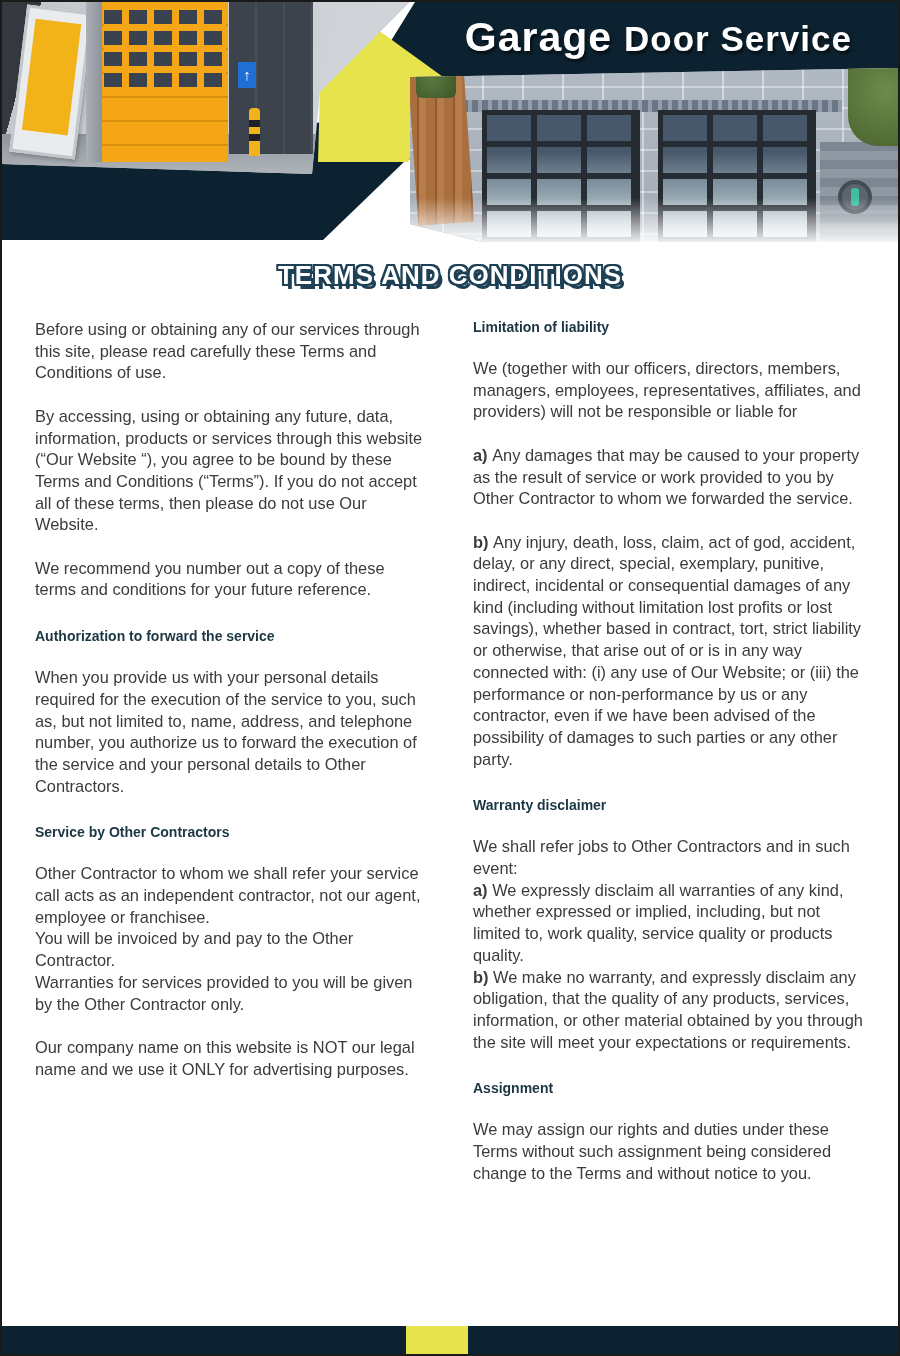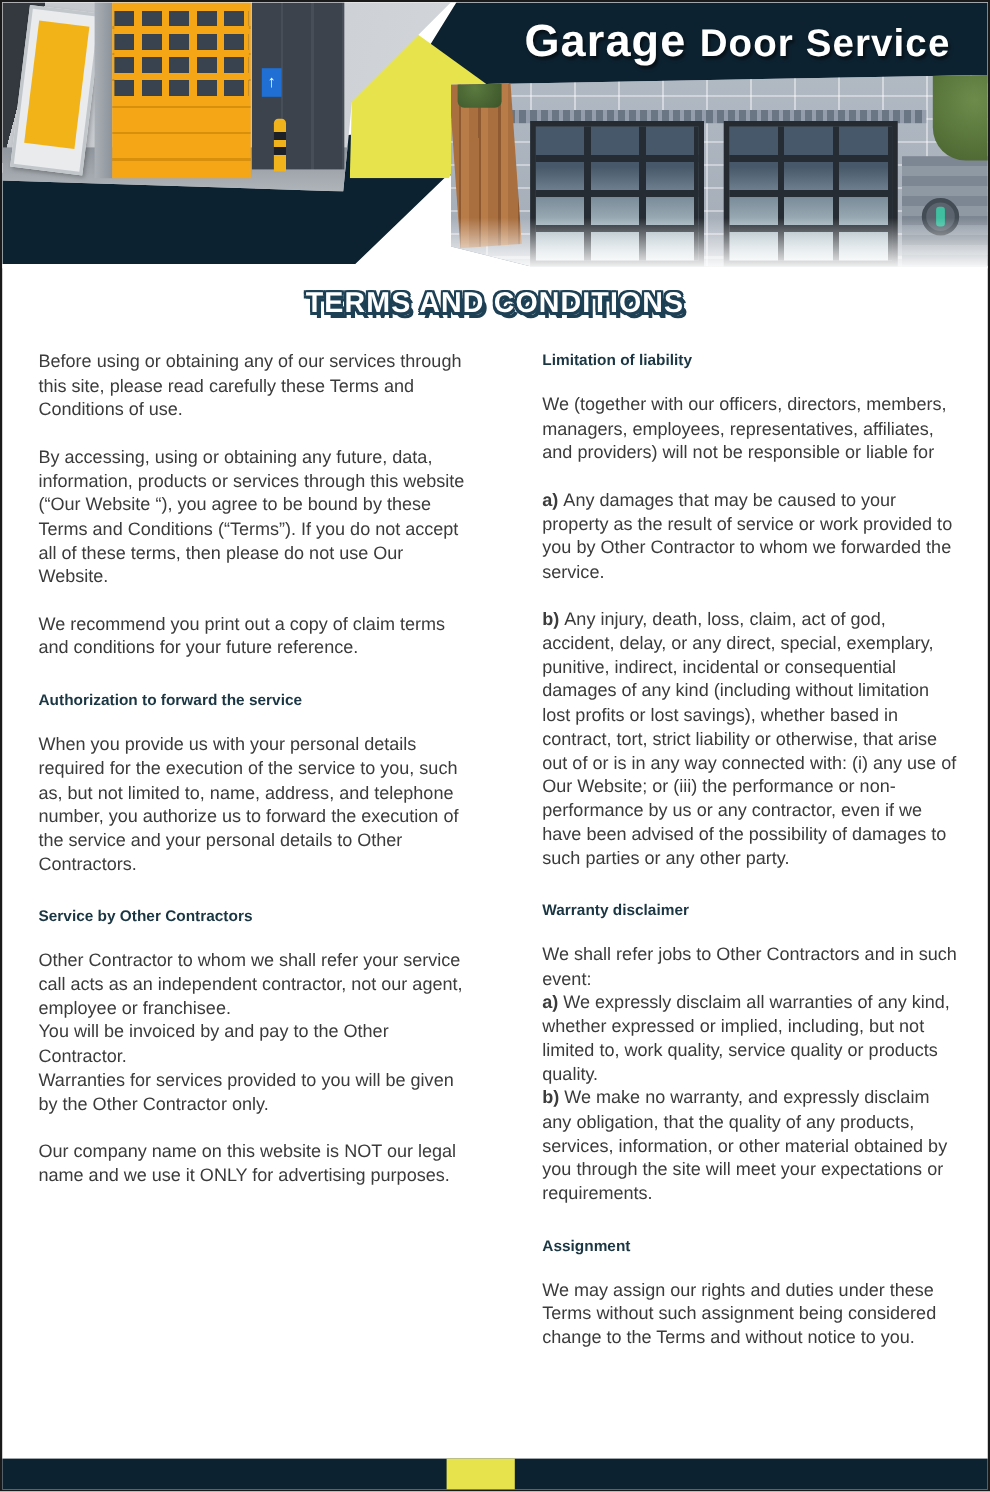--- a/index.html
+++ b/index.html
@@ -80,38 +80,38 @@
     background:#5b646e; border:4px solid #434b54; }
   .p2-hose::after { content:""; position:absolute; left:9px; top:4px; width:8px; height:18px; background:#3fbfa0; border-radius:3px;}
   .p2-fence { position:absolute; left:406px; top:74px; width:56px; height:150px;
     transform:rotate(-4deg); transform-origin:top left;
     background:repeating-linear-gradient(94deg,#a96f3f 0 9px,#8f5a31 9px 11px,#b87c49 11px 18px); }
   .p2-fence-green { position:absolute; left:414px; top:66px; width:40px; height:30px; border-radius:6px;
     background:radial-gradient(circle at 40% 40%,#5a7a3f,#3c5429); }
   .p2-fade { position:absolute; left:0; right:0; top:196px; height:46px;
     background:linear-gradient(180deg,rgba(255,255,255,0),rgba(255,255,255,.96)); }
 
-  .brand { position:absolute; top:12px; right:34px; white-space:nowrap;
+  .brand { position:absolute; top:12px; right:46px; white-space:nowrap;
     color:#ffffff; text-shadow:2px 3px 3px rgba(0,0,0,.55); }
   .brand .b1 { font-size:41px; font-weight:bold; letter-spacing:1px; }
   .brand .b2 { font-size:35px; font-weight:bold; margin-left:12px; letter-spacing:1px; }
 
   
   .main-title {
     margin:16px 0 28px; text-align:center;
     font-size:26px; font-weight:bold; letter-spacing:1px;
     color:#ffffff;
     text-shadow:
       -2px -2px 0 #1e4055, 2px -2px 0 #1e4055, -2px 2px 0 #1e4055, 2px 2px 0 #1e4055,
       -2px 0 0 #1e4055, 2px 0 0 #1e4055, 0 -2px 0 #1e4055, 0 2px 0 #1e4055,
       4px 5px 0 #1e4055;
   }
 
   
-  .columns { display:flex; gap:66px; padding:0 26px 0 33px; }
+  .columns { display:flex; gap:46px; padding:0 26px 0 33px; }
   .col { width:392px; }
   .col-right { flex:1; }
   .col h2 { font-size:14px; font-weight:bold; color:#1b3643; margin:27px 0 23px; }
   .col > h2:first-child { margin-top:0; }
   .col p { font-size:16.4px; line-height:21.7px; color:#3b3b3b; margin:0 0 21.7px; }
   .col p .bold { font-weight:bold; }
 
   
   .footer { position:absolute; left:0; right:0; bottom:0; height:28px; background:#0d2230; }
   .footer-accent { position:absolute; left:404px; top:0; width:62px; height:100%; background:#e7e34c; }
@@ -156,21 +156,21 @@
       <span class="b1">Garage</span><span class="b2">Door Service</span>
     </div>
   </div>
 
   <h1 class="main-title">TERMS AND CONDITIONS</h1>
 
   <div class="columns">
     <div class="col col-left">
         <p><span>Before using or obtaining any of our services through this site, please read carefully these Terms and Conditions of use.</span></p>
         <p><span>By accessing, using or obtaining any future, data, information, products or services through this website (“Our Website “), you agree to be bound by these Terms and Conditions (“Terms”). If you do not accept all of these terms, then please do not use Our Website.</span></p>
-        <p><span>We recommend you print out a copy of claim terms and conditions for your future reference.</span></p>
+        <p><span>We recommend you number out a copy of these terms and conditions for your future reference.</span></p>
         <h2>Authorization to forward the service</h2>
         <p><span>When you provide us with your personal details required for the execution of the service to you, such as, but not limited to, name, address, and telephone number, you authorize us to forward the execution of the service and your personal details to Other Contractors.</span></p>
         <h2>Service by Other Contractors</h2>
         <p><span>Other Contractor to whom we shall refer your service call acts as an independent contractor, not our agent, employee or franchisee.</span><br><span>You will be invoiced by and pay to the Other Contractor.</span><br><span>Warranties for services provided to you will be given by the Other Contractor only.</span></p>
         <p><span>Our company name on this website is NOT our legal name and we use it ONLY for advertising purposes.</span></p>
       </div>
     <div class="col col-right">
         <h2>Limitation of liability</h2>
         <p><span>We (together with our officers, directors, members, managers, employees, representatives, affiliates, and providers) will not be responsible or liable for</span></p>
         <p><span class="bold">a) </span><span>Any damages that may be caused to your property as the result of service or work provided to you by Other Contractor to whom we forwarded the service.</span></p>

